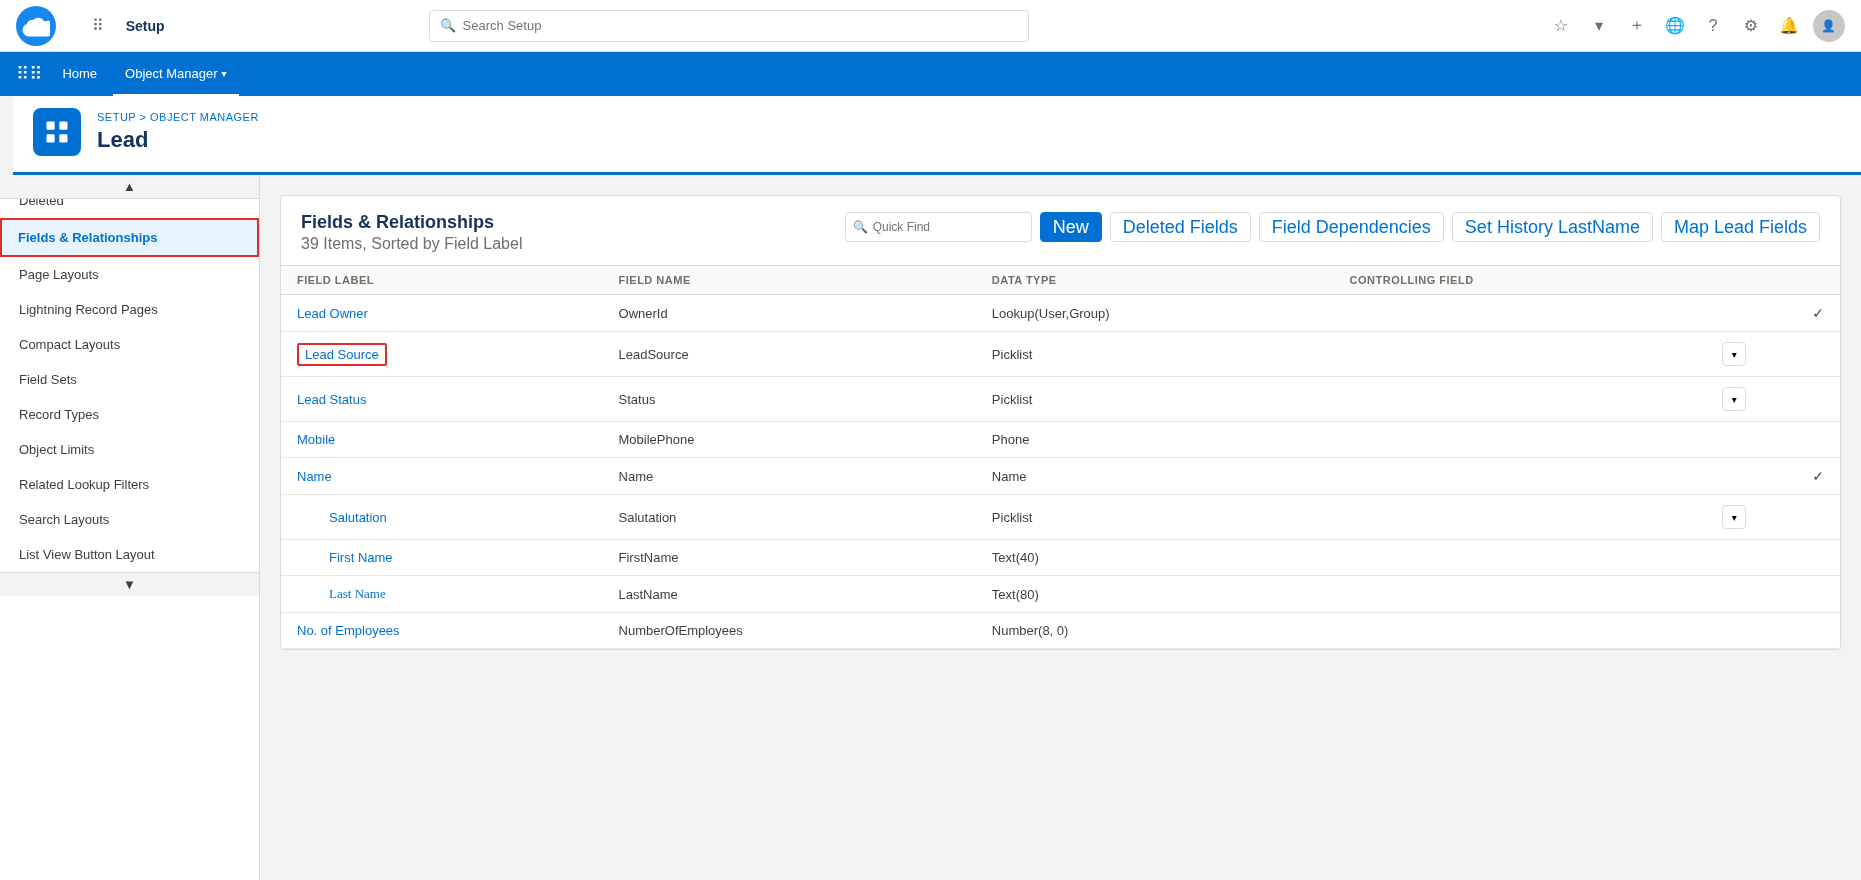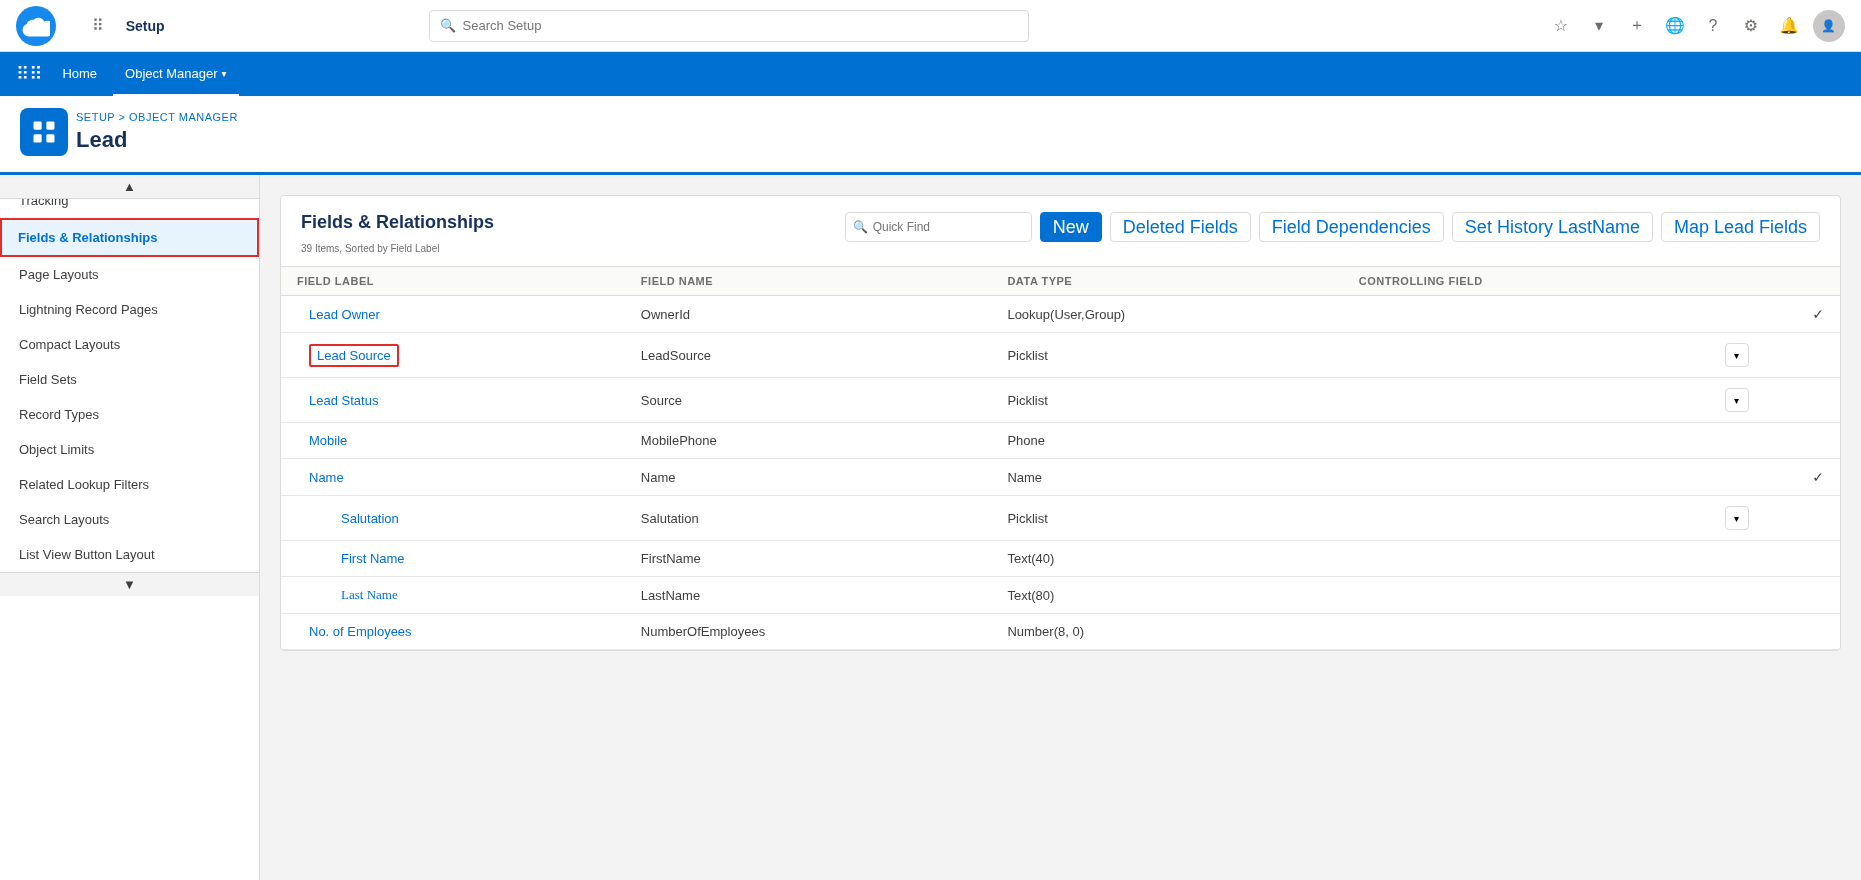--- a/index.html
+++ b/index.html
@@ -71,21 +71,21 @@
     .utility-bar .waffle {
       color: #fff; font-size: 18px; margin-right: 8px; cursor: pointer;
       display: flex; align-items: center;
     }
 
     
     .breadcrumb-header {
       background: #fff;
       border-bottom: 3px solid #0070d2;
       padding: 12px 20px 16px;
-      display: flex; align-items: center; gap: 8px;
+      display: flex; align-items: center; gap: 16px; margin-left: 13px;
     }
     .breadcrumb-icon {
       width: 48px; height: 48px;
       background: #0070d2;
       border-radius: 8px;
       display: flex; align-items: center; justify-content: center;
       flex-shrink: 0;
     }
     .breadcrumb-icon svg { width: 28px; height: 28px; }
     .breadcrumb-info {}
@@ -155,21 +155,21 @@
       border: 1px solid #dddbda;
       border-radius: 4px;
     }
     .fields-panel-header {
       padding: 16px 20px 12px;
       border-bottom: 1px solid #dddbda;
       display: flex; align-items: flex-start; justify-content: space-between;
       flex-wrap: wrap; gap: 10px;
     }
     .fields-panel-title { font-size: 18px; font-weight: 700; color: #16325c; }
-    .fields-panel-subtitle { font-size: 10px; color: #706e6b; margin-top: 10px; }
+    .fields-panel-subtitle { font-size: 16px; color: #706e6b; margin-top: 2px; }
     .fields-panel-actions {
       display: flex; align-items: center; gap: 8px;
     }
     .quick-find {
       border: 1px solid #dddbda; border-radius: 4px;
       display: flex; align-items: center;
       padding: 0 8px; height: 30px; background: #fff;
     }
     .quick-find input { border: none; outline: none; font-size: 12px; width: 150px; }
     .btn {
@@ -198,21 +198,21 @@
       border-bottom: 1px solid #dddbda;
       background: #fafaf9;
       letter-spacing: 0.5px;
     }
     .fields-table td {
       padding: 10px 16px;
       border-bottom: 1px solid #e8e8e8;
       font-size: 13px;
       vertical-align: middle;
     }
-    .field-link { color: #0070d2; cursor: pointer; text-decoration: none; margin-left: 12px; }
+    .field-link { color: #0070d2; cursor: pointer; text-decoration: none; }
     .field-link.highlighted {
       border: 2px solid #e22c2c;
       padding: 2px 6px;
       border-radius: 2px;
     }
     .checkmark { color: #3e3e3c; font-size: 14px; }
     .dropdown-btn {
       width: 24px; height: 24px;
       border: 1px solid #dddbda;
       border-radius: 4px;
@@ -284,21 +284,21 @@
 
 <div class="main-content">
 
   <div class="sidebar">
     <div class="sidebar-scroll-btn">
       <span>▲</span>
     </div>
 
     <div id="sidebar-items">
 
-    <div class="sidebar-item">Tracking</div>
+    <div class="sidebar-item">Deleted</div>
         <div class="sidebar-item highlighted">Fields &amp; Relationships</div>
         <div class="sidebar-item">Page Layouts</div>
         <div class="sidebar-item">Lightning Record Pages</div>
         <div class="sidebar-item">Compact Layouts</div>
         <div class="sidebar-item">Field Sets</div>
         <div class="sidebar-item">Record Types</div>
         <div class="sidebar-item">Object Limits</div>
         <div class="sidebar-item">Related Lookup Filters</div>
         <div class="sidebar-item">Search Layouts</div>
         <div class="sidebar-item">List View Button Layout</div>
@@ -353,21 +353,21 @@
               <td><a class="field-link highlighted">Lead Source</a></td>
               <td>LeadSource</td>
               <td>Picklist</td>
               <td></td>
               <td style="text-align: right;">
                 <button class="dropdown-btn">▾</button>
               </td>
             </tr>
             <tr>
               <td><a class="field-link">Lead Status</a></td>
-              <td>Source</td>
+              <td>Status</td>
               <td>Picklist</td>
               <td></td>
               <td style="text-align: right;">
                 <button class="dropdown-btn">▾</button>
               </td>
             </tr>
             <tr>
               <td><a class="field-link">Mobile</a></td>
               <td>MobilePhone</td>
               <td>Phone</td>

